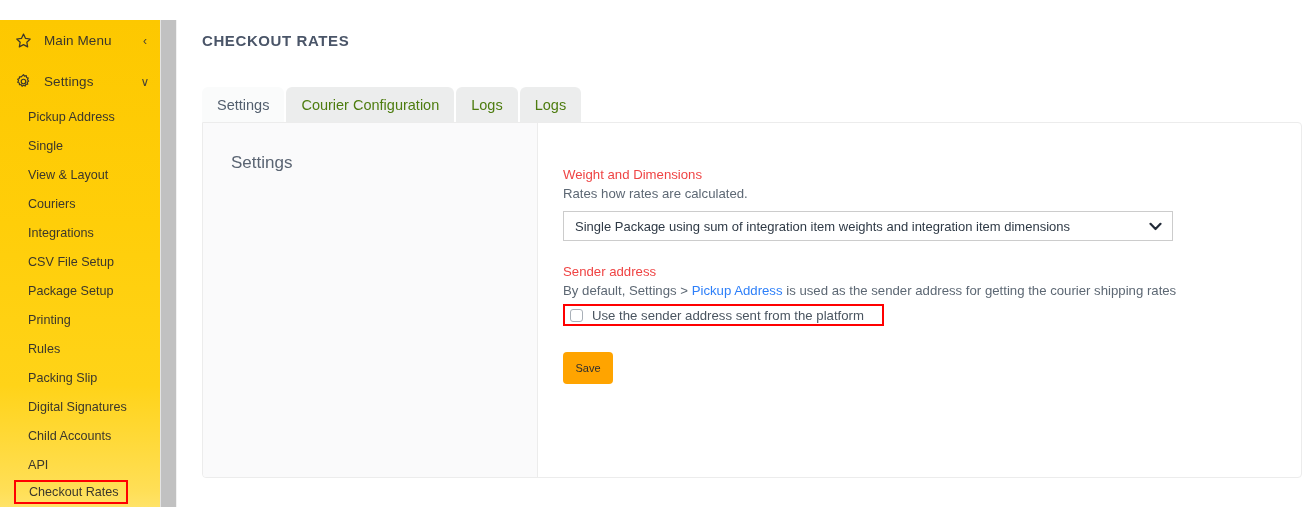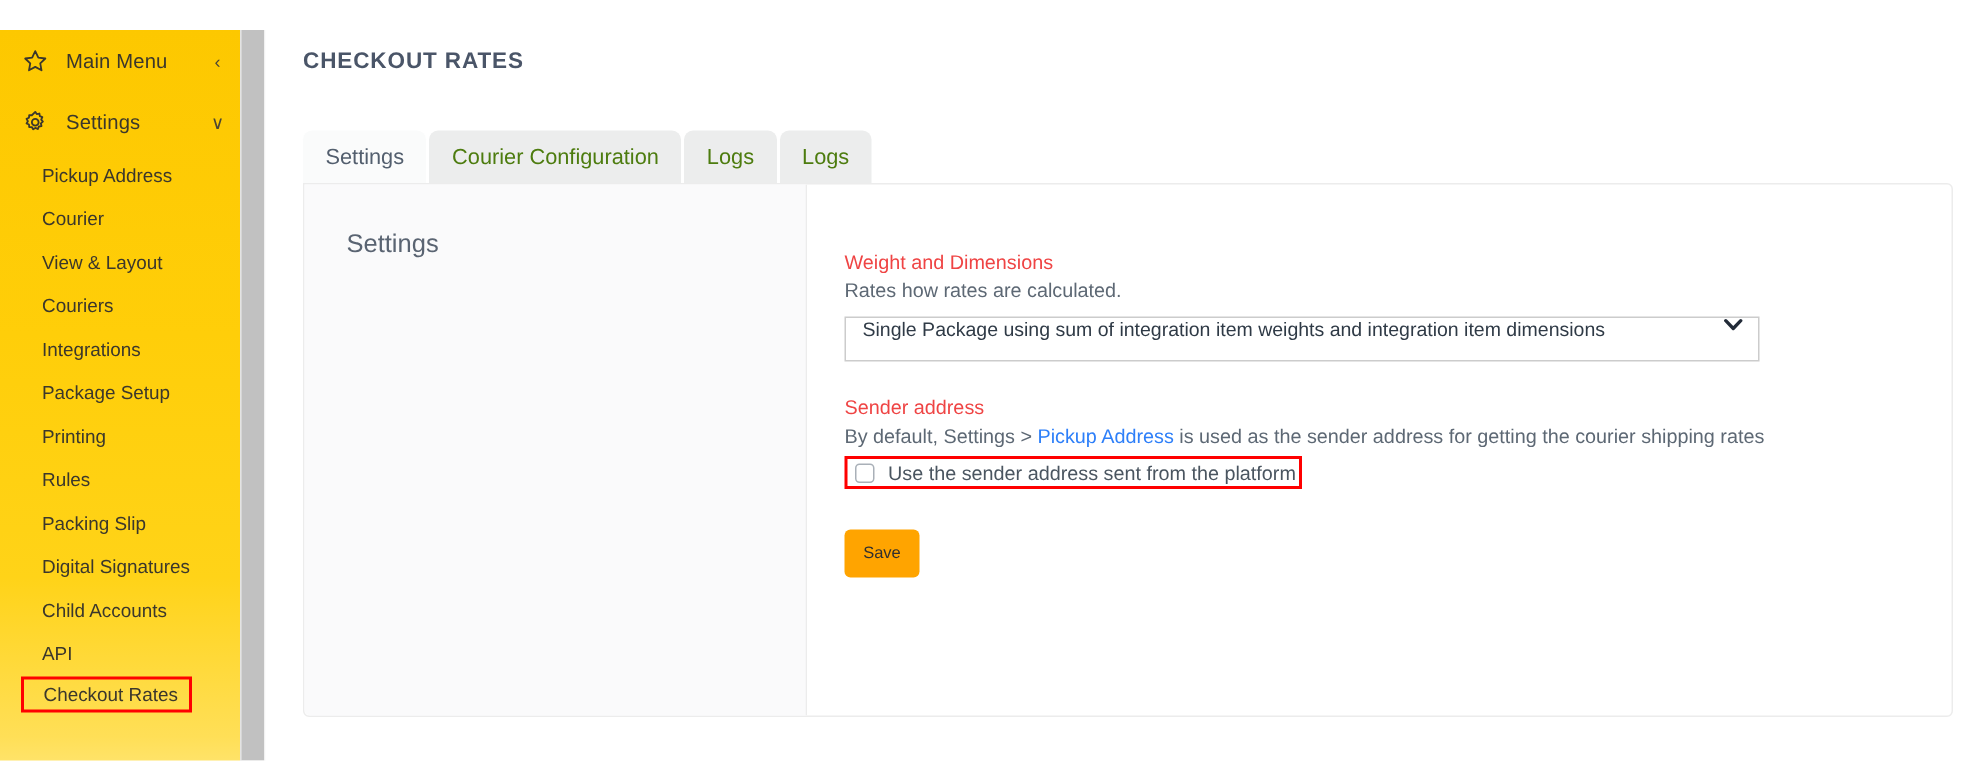--- a/index.html
+++ b/index.html
@@ -99,34 +99,34 @@
   .card-right { flex: 1 1 auto; padding: 42px 0 0 25px; position: relative; }
 
   .field-label { font-size: 13.2px; color: #ef4444; line-height: 19px; }
   .field-sub  { font-size: 13.2px; color: #5d6874; line-height: 19px; }
   .link-blue { color: #2d7ff9; }
   a { text-decoration: none; }
 
   .select-wrap {
     margin-top: 8px; width: 610px; height: 30px;
     border: 1px solid #ccc; background: #fff;
-    display: flex; align-items: flex-start;
+    display: flex; align-items: center;
     padding: 0 10px 0 11px;
     position: relative;
   }
   .select-wrap .txt { font-size: 13px; color: #2f3a46; flex: 1 1 auto; white-space: nowrap; }
   .select-wrap .chev-d { font-size: 13px; color: #2b3340; }
 
   .sender-block { margin-top: 21px; }
 
   .cb-row {
     margin-top: 4px;
     display: inline-flex; align-items: center;
     border: 2px solid #ff0000;
-    padding: 2px 2px 2px 5px;
+    padding: 2px 18px 2px 5px;
     height: 22px;
   }
   .cb-box {
     width: 13px; height: 13px; flex: 0 0 13px;
     border: 1px solid #a9b0b8; border-radius: 3px;
     background: #fff; margin-right: 9px;
   }
   .cb-label { font-size: 13.2px; color: #4a5560; white-space: nowrap; }
 
   .save-btn {
@@ -165,30 +165,33 @@
         </svg>
       </span>
       <span class="lbl">Settings</span>
       <span class="chev">∨</span>
     </div>
 
     <div class="sub-item">
         <span>Pickup Address</span>
       </div>
     <div class="sub-item">
-        <span>Courier</span>
+        <span>Single</span>
       </div>
     <div class="sub-item">
         <span>View &amp; Layout</span>
       </div>
     <div class="sub-item">
         <span>Couriers</span>
       </div>
     <div class="sub-item">
         <span>Integrations</span>
+      </div>
+    <div class="sub-item">
+        <span>CSV File Setup</span>
       </div>
     <div class="sub-item">
         <span>Package Setup</span>
       </div>
     <div class="sub-item">
         <span>Printing</span>
       </div>
     <div class="sub-item">
         <span>Rules</span>
       </div>

